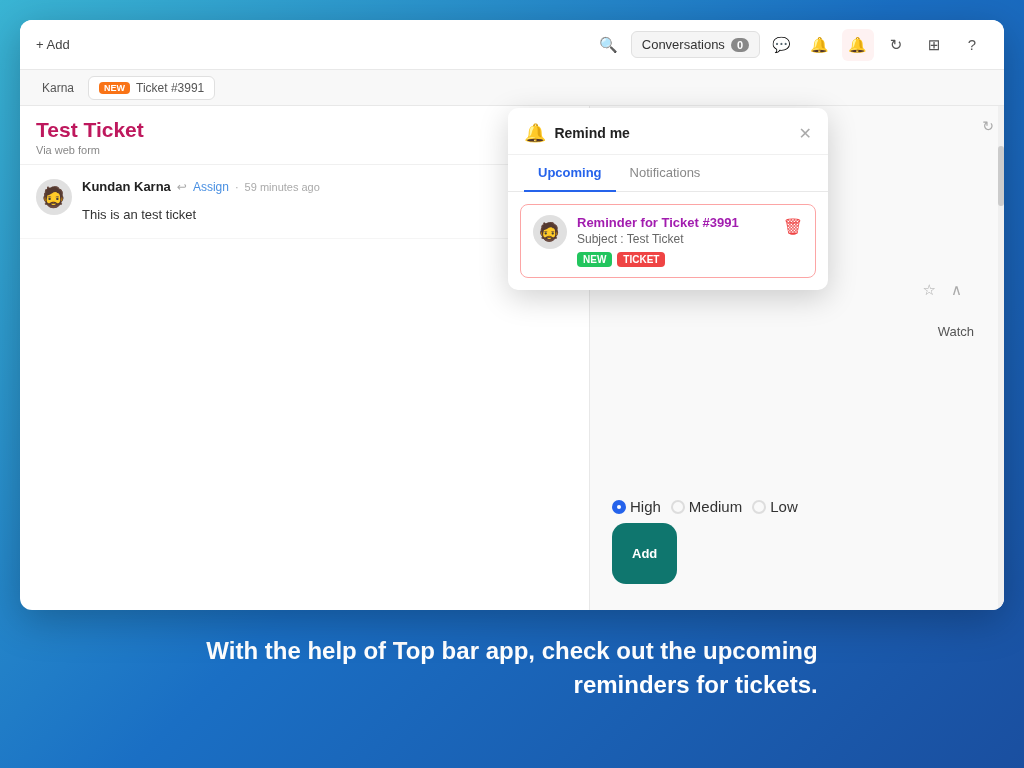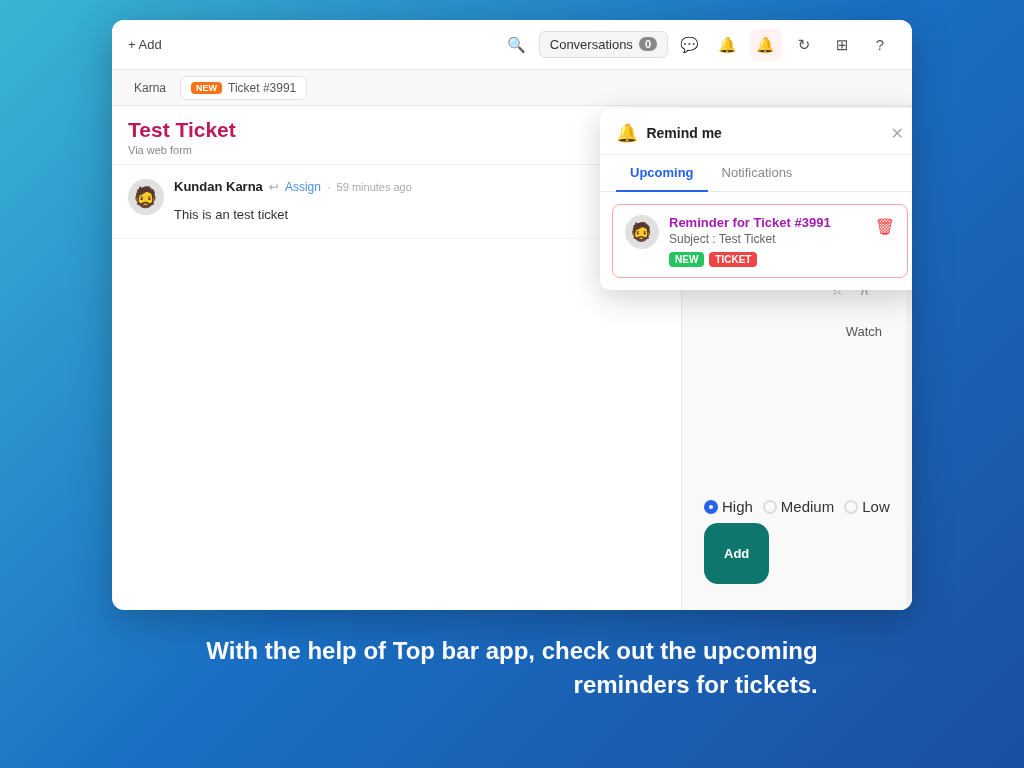--- a/index.html
+++ b/index.html
@@ -9,21 +9,21 @@
       background: linear-gradient(135deg, #3ab5d4 0%, #1a6fc4 50%, #1a4fa0 100%);
       font-family: -apple-system, BlinkMacSystemFont, 'Segoe UI', sans-serif;
       display: flex;
       flex-direction: column;
       align-items: center;
       justify-content: flex-start;
       padding: 20px;
     }
 
     .app-window {
-      width: 800px;
+      width: 984px;
       height: 590px;
       background: #fff;
       border-radius: 12px;
       box-shadow: 0 10px 40px rgba(0,0,0,0.25);
       overflow: hidden;
       position: relative;
       display: flex;
       flex-direction: column;
     }
 
@@ -66,21 +66,21 @@
       border-radius: 6px;
       cursor: pointer;
       color: #555;
       font-size: 15px;
       border: none;
       background: transparent;
     }
 
     .conversations-btn {
       display: flex;
-      align-items: flex-start;
+      align-items: center;
       gap: 6px;
       background: #f5f5f5;
       border: 1px solid #e0e0e0;
       border-radius: 6px;
       padding: 5px 10px;
       cursor: pointer;
       font-size: 13px;
       color: #333;
       font-weight: 500;
     }

